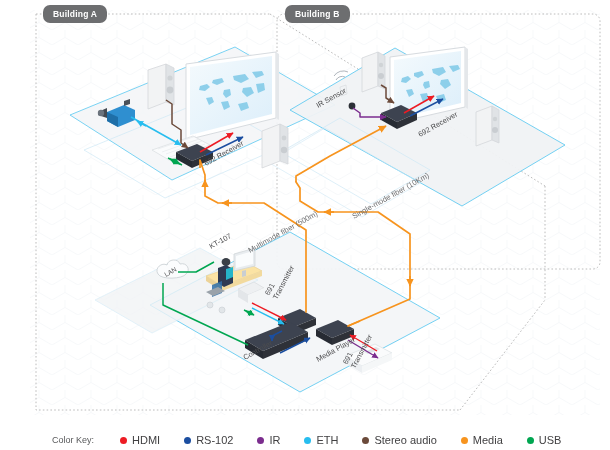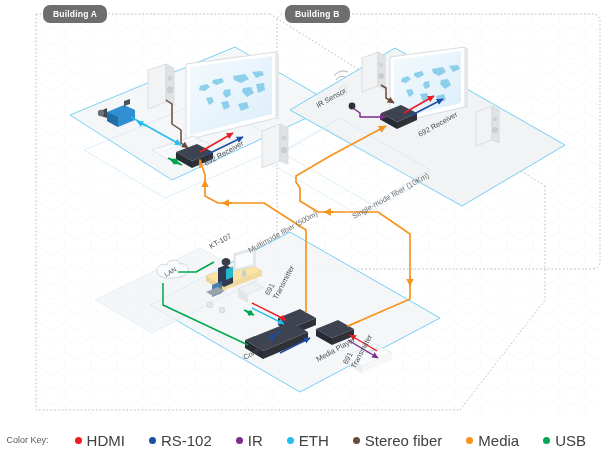--- a/index.html
+++ b/index.html
@@ -9,25 +9,25 @@
   svg{display:block;}
   .bldg-chip{
     position:absolute;background:#6d6e70;color:#fff;border-radius:6px;
     font-size:8.5px;font-weight:bold;letter-spacing:.2px;
     padding:2.5px 9px 3px 9px;white-space:nowrap;z-index:9;
     box-shadow:0 0 0 1px #6d6e70;
   }
   #chipA{left:44px;top:6px;}
   #chipB{left:286px;top:6px;text-align:right;}
   .legend{position:absolute;left:0;top:430px;width:610px;height:20px;z-index:9;}
-  .legend-row{display:flex;align-items:center;height:20px;padding-left:52px;justify-content:flex-end;}
+  .legend-row{display:flex;align-items:center;height:20px;padding-left:52px;}
   .legend-title{font-size:9px;color:#58595b;margin-right:26px;white-space:nowrap;}
   .legend-item{display:flex;align-items:center;margin-right:24px;white-space:nowrap;}
   .legend-dot{width:7px;height:7px;border-radius:50%;margin-right:5px;flex:0 0 auto;}
-  .legend-label{font-size:15px;color:#414042;}
+  .legend-label{font-size:11px;color:#414042;}
   .diag-label{fill:#4d4d4f;font-size:7.4px;font-family:"Liberation Sans","DejaVu Sans",sans-serif;}
   .diag-label-sm{fill:#58595b;font-size:6.6px;font-family:"Liberation Sans","DejaVu Sans",sans-serif;}
   .fiber-label{fill:#6d6e70;font-size:7.6px;font-family:"Liberation Sans","DejaVu Sans",sans-serif;}
 </style>
 </head>
 <body>
 
 <div id="stage">
 
   <svg width="610" height="450" viewBox="0 0 610 450">
@@ -370,21 +370,21 @@
       <span class="legend-item">
         <span class="legend-dot" style="background:#7b2d8e"></span>
         <span class="legend-label">IR</span>
       </span>
       <span class="legend-item">
         <span class="legend-dot" style="background:#27bdef"></span>
         <span class="legend-label">ETH</span>
       </span>
       <span class="legend-item">
         <span class="legend-dot" style="background:#6b4a3a"></span>
-        <span class="legend-label">Stereo fiber</span>
+        <span class="legend-label">Stereo audio</span>
       </span>
       <span class="legend-item">
         <span class="legend-dot" style="background:#f7941e"></span>
         <span class="legend-label">Media</span>
       </span>
       <span class="legend-item">
         <span class="legend-dot" style="background:#00a651"></span>
         <span class="legend-label">USB</span>
       </span>
     </div>

